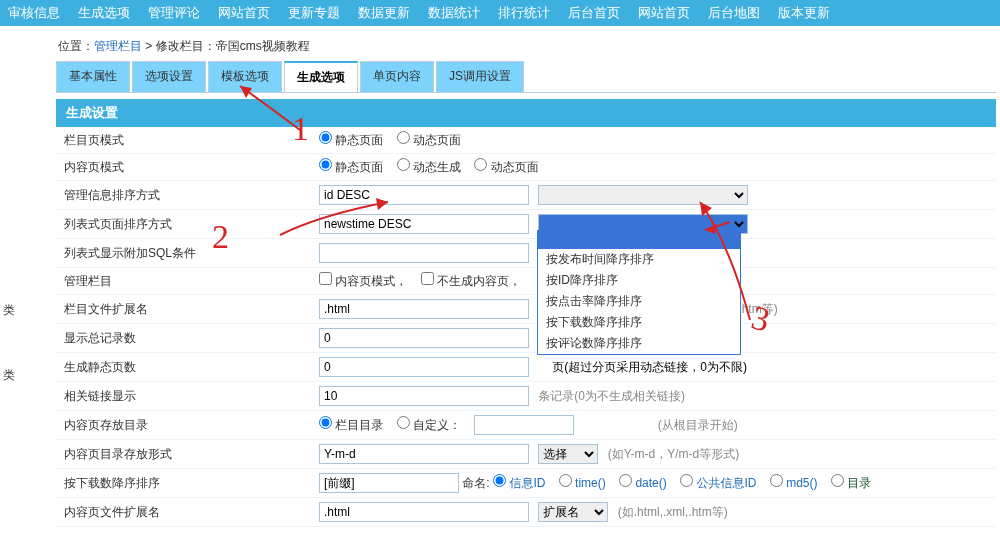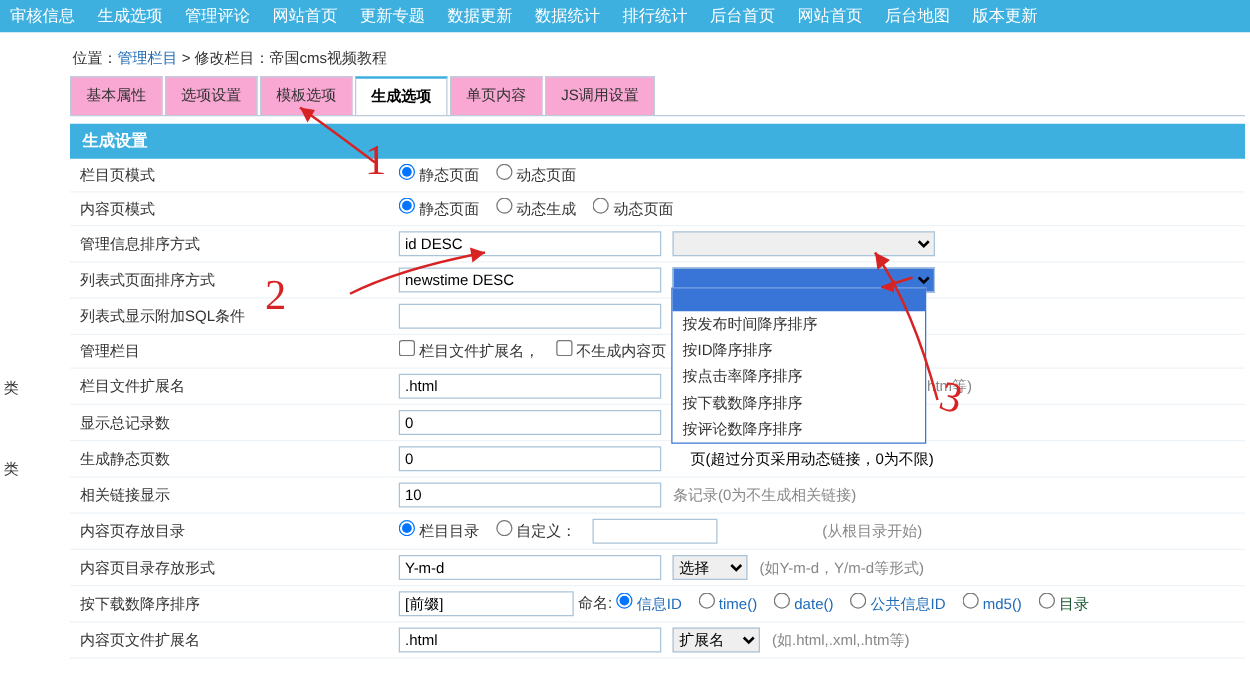--- a/index.html
+++ b/index.html
@@ -5,21 +5,21 @@
 * { box-sizing: border-box; margin: 0; padding: 0; }
 body { font-family: "Microsoft YaHei", Arial, sans-serif; font-size: 12px; color: #333; background: #fff; width: 1000px; }
 .topbar { background: #3db0e0; height: 26px; display: flex; align-items: center; padding: 0 8px; gap: 18px; overflow: hidden; }
 .topbar a { color: #fff; text-decoration: none; font-size: 13px; text-align: center; }
 .leftcol { position: absolute; left: 0; top: 26px; width: 42px; }
 .leftcol .item { padding: 6px 3px; font-size: 12px; color: #333; }
 .main { position: absolute; left: 56px; top: 32px; right: 4px; }
 .breadcrumb { padding: 6px 2px; font-size: 12px; }
 .breadcrumb a { color: #1e6bb8; text-decoration: none; }
 .tabs { display: flex; border-bottom: 1px solid #bcd; }
-.tabs .tab { padding: 6px 12px; border: 1px solid #bcd; border-bottom: none; margin-right: 2px; background: #f9a8d4; cursor: pointer; font-size: 12px; }
+.tabs .tab { padding: 6px 12px; border: 1px solid #bcd; border-bottom: none; margin-right: 2px; background: #7dd3fc; cursor: pointer; font-size: 12px; }
 .tabs .tab.active { background: #fff; border-top: 2px solid #3db0e0; font-weight: bold; color: #000; }
 .section-head { background: #3db0e0; color: #fff; padding: 5px 10px; font-size: 13px; font-weight: bold; margin-top: 6px; }
 table.form { width: 100%; border-collapse: collapse; }
 table.form td { padding: 4px 8px; border-bottom: 1px solid #eef3f7; vertical-align: middle; font-size: 12px; height: 24px; }
 table.form td.label { width: 255px; color: #333; }
 input[type=text] { border: 1px solid #a9c3d9; padding: 2px 4px; font-size: 12px; height: 20px; }
 select { border: 1px solid #a9c3d9; font-size: 12px; height: 20px; }
 .w210 { width: 210px; }
 .w100 { width: 100px; }
 .hint { color: #888; margin-left: 6px; }
@@ -110,21 +110,21 @@
           </div>
         </td>
         </tr>
     <tr>
           <td class="label">列表式显示附加SQL条件</td>
         <td><input type="text" class="w210" value="" style=""></td>
         </tr>
     <tr>
           <td class="label">管理栏目</td>
         <td>
-          <label><input type="checkbox" style=""> <span>栏目文件扩展名，</span></label>
+          <label><input type="checkbox" style=""> <span>内容页模式，</span></label>
           <label><input type="checkbox" style=""> <span>不生成内容页，</span></label>
           <input type="checkbox" style="margin-left: 4px;">
           <span style="margin-left:120px">调用</span>
         </td>
         </tr>
     <tr>
           <td class="label">栏目文件扩展名</td>
         <td><input type="text" class="w210" value=".html" style="">
             <span class="hint" style="margin-left:200px">l,.htm等)</span></td>
         </tr>

